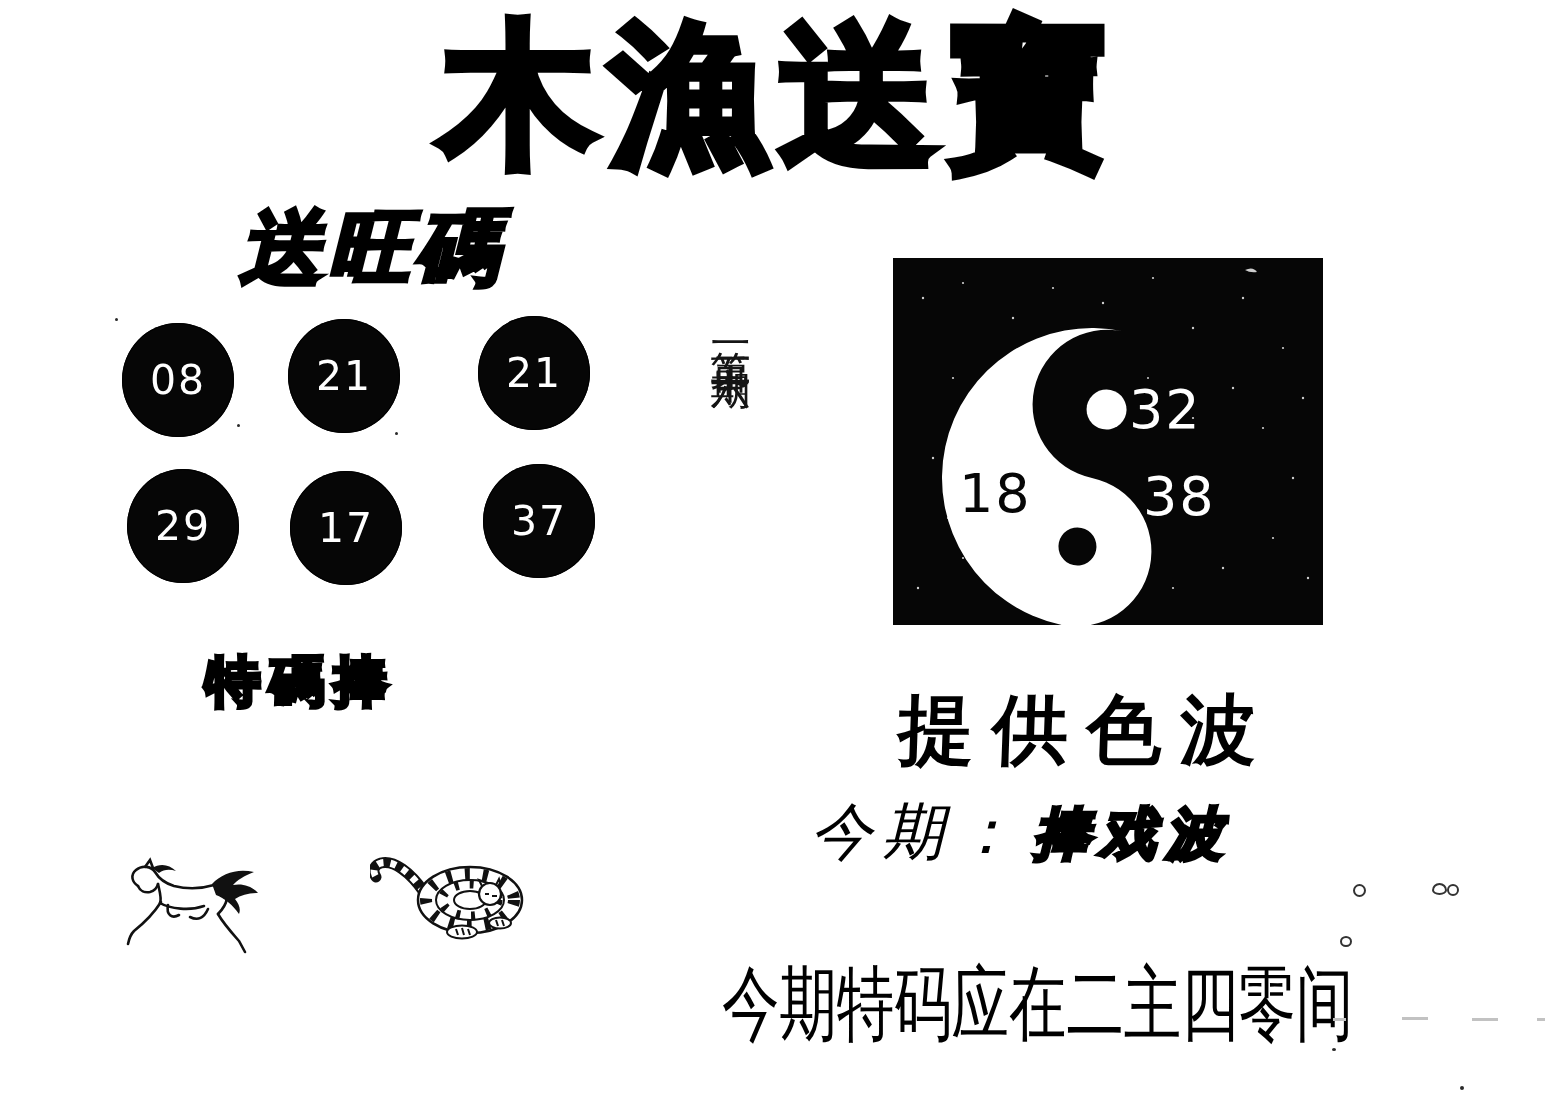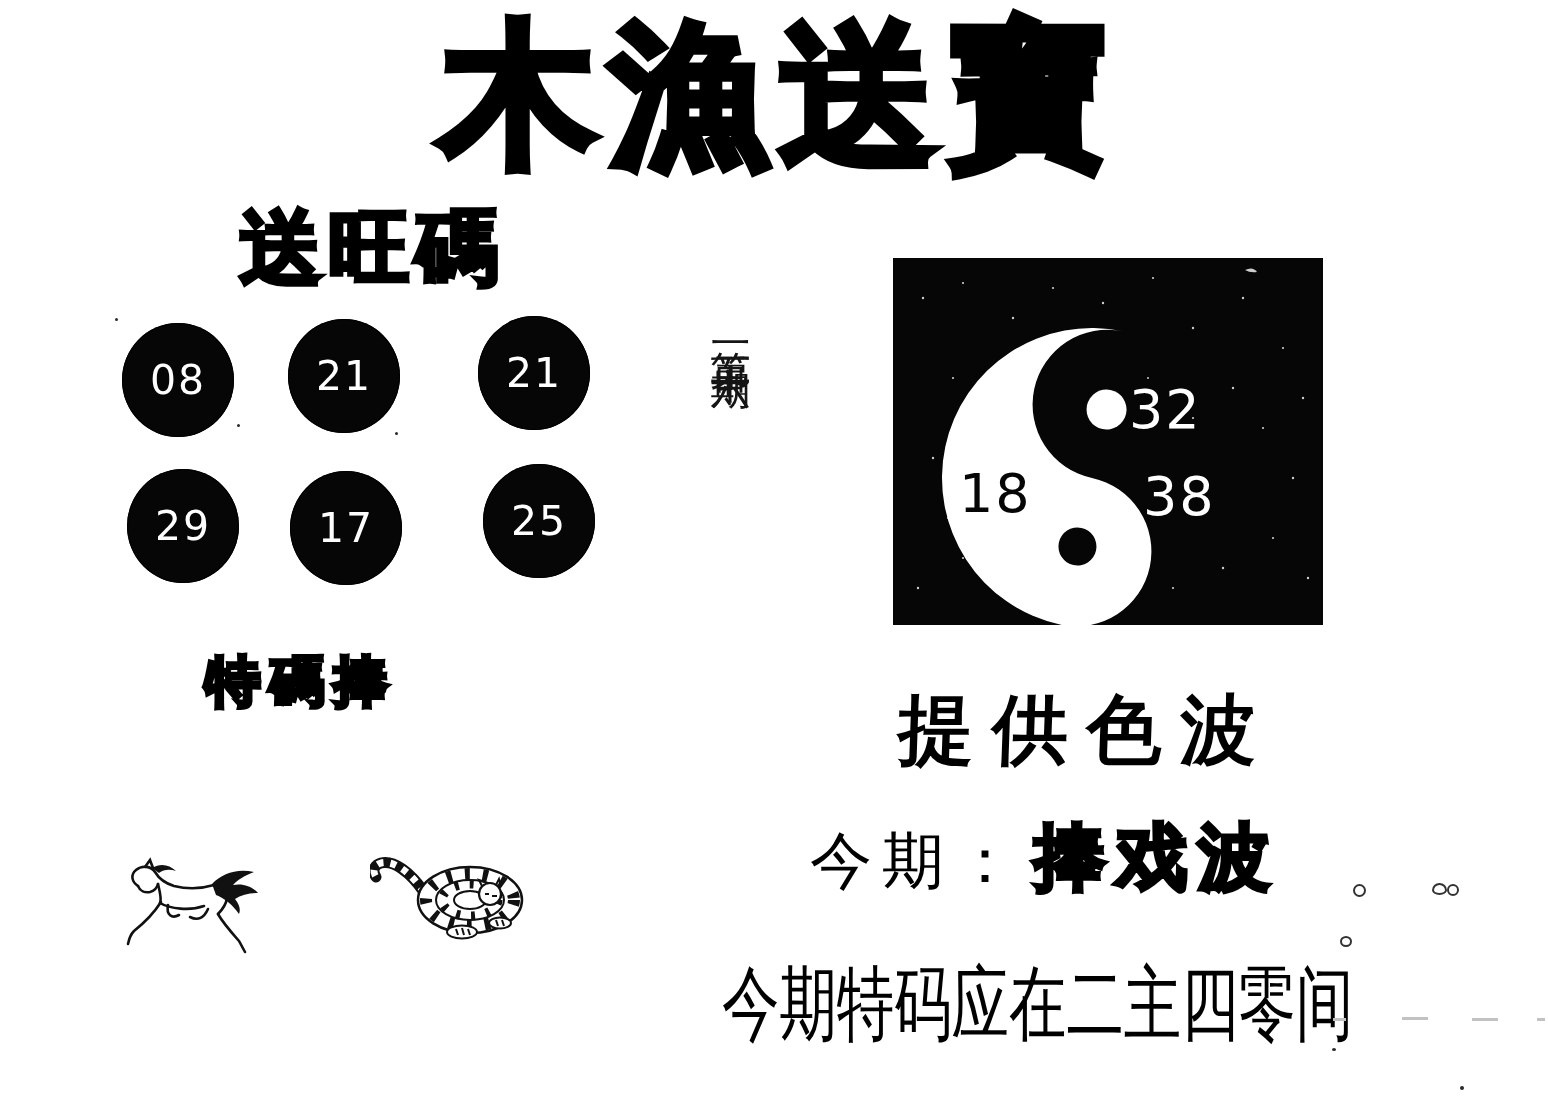--- a/index.html
+++ b/index.html
@@ -10,21 +10,21 @@
     position:absolute;left:400px;top:6px;width:720px;margin:0;
     font-size:156px;line-height:1.15;font-weight:bold;letter-spacing:14px;
     -webkit-text-stroke:8px #000;white-space:nowrap;text-align:right;
     font-family:"DejaVu Sans",sans-serif;
   }
 
   .section-heading{
     position:absolute;font-weight:bold;white-space:nowrap;
     -webkit-text-stroke:4.5px #000;font-family:"DejaVu Sans",sans-serif;
   }
-  .lucky-heading{left:240px;top:194px;font-size:82px;letter-spacing:6px;}
+  .lucky-heading{left:240px;top:194px;font-size:82px;letter-spacing:6px;font-style:italic;}
   .special-heading{left:206px;top:646px;font-size:54px;letter-spacing:10px;}
 
   .ball{
     position:absolute;width:112px;height:114px;background:#060606;border-radius:50%;
     display:flex;align-items:center;justify-content:center;
     box-shadow:0 0 0 1px #000 inset;
   }
   .ball span{color:#fff;font-size:41px;letter-spacing:2px;}
 
   .issue-vertical{
@@ -34,23 +34,23 @@
   }
 
   .yinyang{position:absolute;left:893px;top:258px;}
   .yy-num{font-family:"DejaVu Sans",sans-serif;font-size:54px;letter-spacing:2px;}
 
   .color-wave-heading{
     position:absolute;left:898px;top:680px;
     font-family:"DejaVu Serif",serif;font-weight:bold;font-size:76px;letter-spacing:18px;
     transform:skewX(-2deg);white-space:nowrap;
   }
-  .current-line{position:absolute;left:810px;top:790px;display:flex;align-items:baseline;white-space:nowrap;}
+  .current-line{position:absolute;left:810px;top:790px;display:flex;align-items:baseline;white-space:nowrap;font-style:italic;}
   .cur-label{font-family:"DejaVu Serif",serif;font-size:62px;letter-spacing:10px;}
-  .cur-value{font-size:72px;font-weight:bold;-webkit-text-stroke:4px #000;letter-spacing:10px;margin-left:8px;margin-top:20px;}
+  .cur-value{font-size:56px;font-weight:bold;-webkit-text-stroke:4px #000;letter-spacing:10px;margin-left:8px;}
 
   .bottom-tip{
     position:absolute;left:722px;top:950px;
     font-family:"DejaVu Serif",serif;font-size:82px;white-space:nowrap;
     transform:scaleX(.70);transform-origin:left top;
   }
 
   .art{position:absolute;}
   .speck{position:absolute;border-radius:50%;}
   .dot{background:#2a2a2a;}
@@ -75,21 +75,21 @@
   <div class="ball" style="left:478px;top:316px">
     <span>21</span>
   </div>
   <div class="ball" style="left:127px;top:469px">
     <span>29</span>
   </div>
   <div class="ball" style="left:290px;top:471px">
     <span>17</span>
   </div>
   <div class="ball" style="left:483px;top:464px">
-    <span>25</span>
+    <span>37</span>
   </div>
 
   <div class="issue-vertical">第一百二十六期</div>
 
   <svg class="yinyang" width="430" height="367" viewBox="0 0 430 367">
     <rect x="0" y="0" width="430" height="367" fill="#060606"></rect>
 
     <g fill="#fff" opacity="0.8">
       <circle cx="30" cy="40" r="1.2"></circle>
         <circle cx="70" cy="25" r="1.1"></circle>

